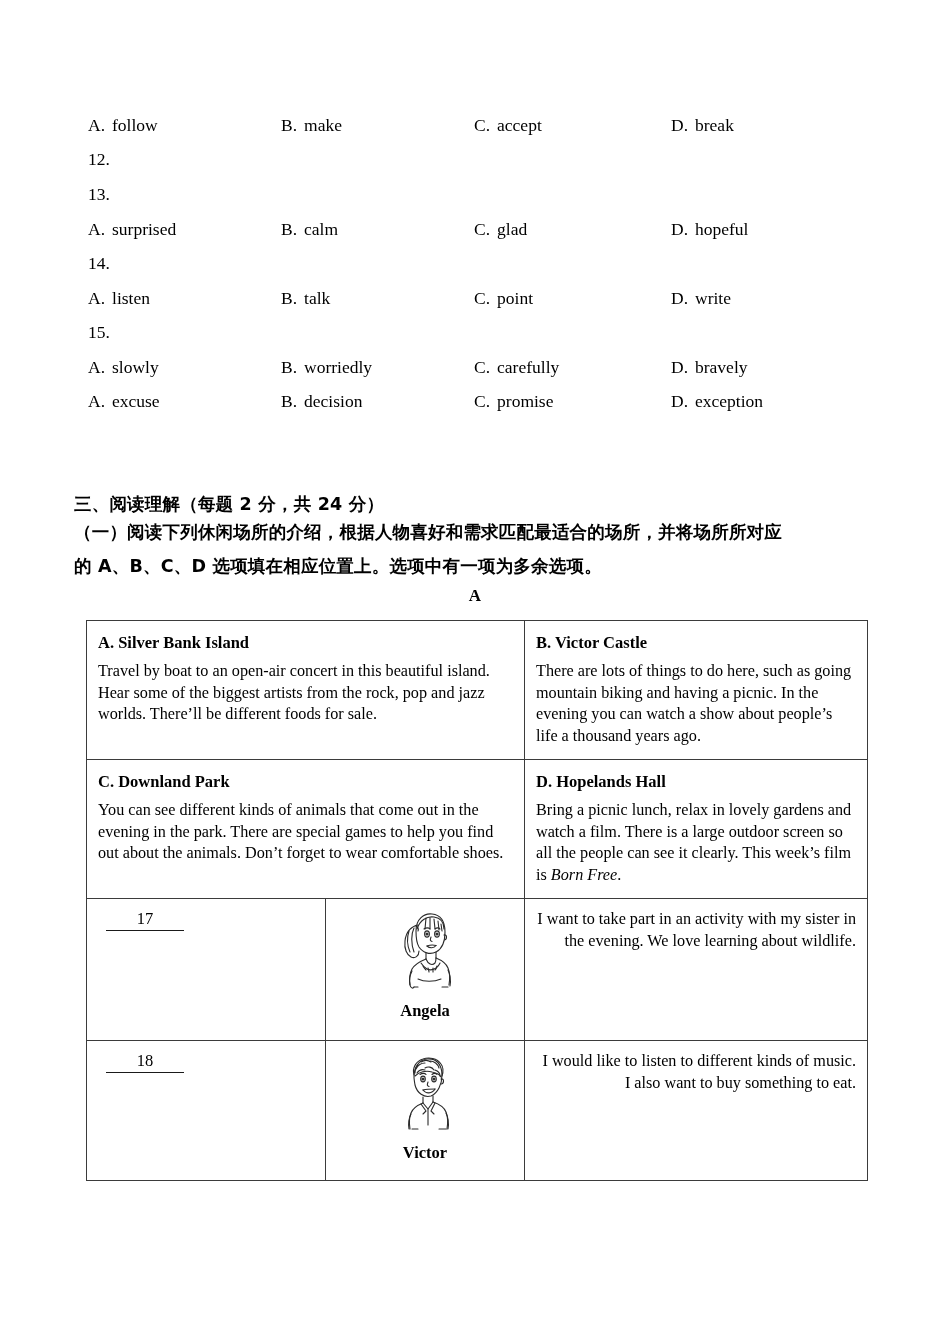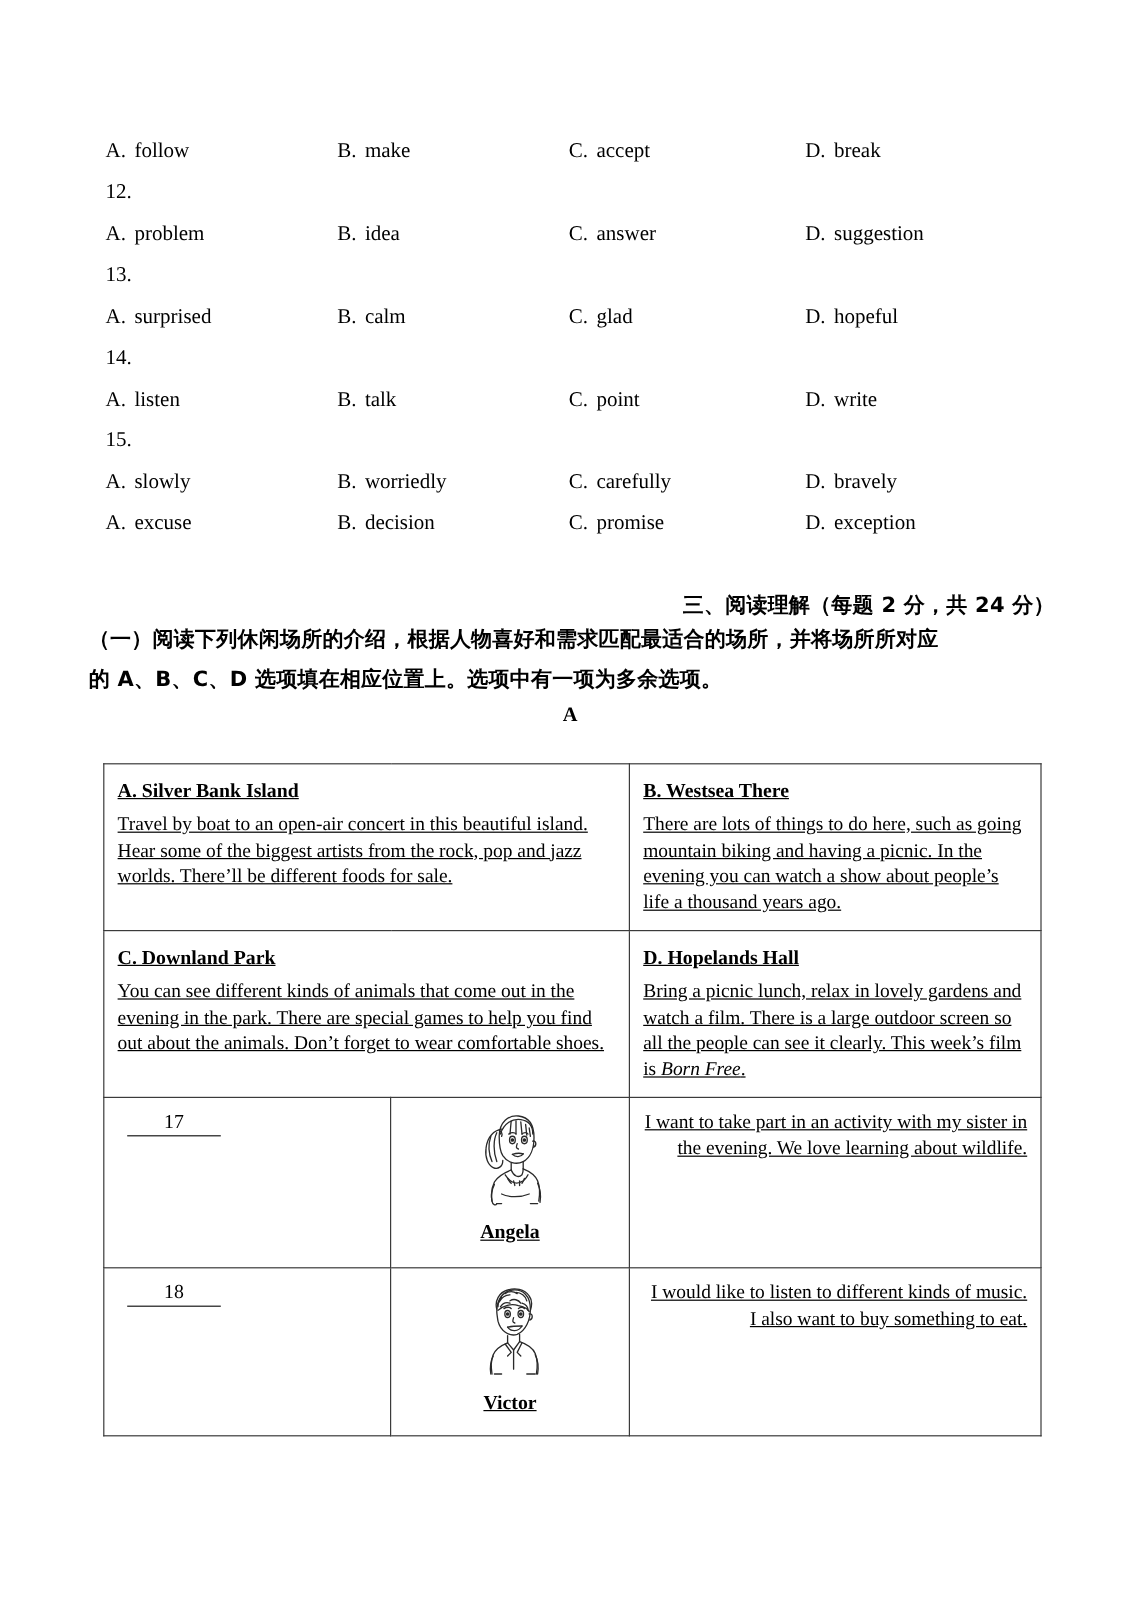--- a/index.html
+++ b/index.html
@@ -59,46 +59,45 @@
   
   .cn-head {
     position: absolute;
     left: 74px;
     width: 805px;
     font-family: "DejaVu Sans", "Liberation Sans", sans-serif;
     font-weight: bold;
     font-size: 17.5px;
     letter-spacing: 0.2px;
   }
-  #section-title { top: 492px; text-align: right; }
+  #section-title { top: 492px; }
   #section-instr-1 { top: 520px; }
   #section-instr-2 { top: 554px; }
 
   
   .table-letter {
     position: absolute;
     left: 0;
     top: 586px;
     width: 950px;
     text-align: center;
     font-weight: bold;
     font-size: 17px;
     font-family: "Liberation Serif", serif;
   }
   .table-letter span { position: relative; left: 0px; }
 
   
   .match-table {
     position: absolute;
     left: 86px;
-    top: 636px;
+    top: 620px;
     width: 781px;
     border-collapse: collapse;
     table-layout: fixed;
-    text-decoration: underline;
   }
   .match-table td {
     border: 1.3px solid #3b3b3b;
     vertical-align: top;
     padding: 10px 11px 12px 11px;
   }
   .opt-title {
     font-weight: bold;
     font-size: 16.5px;
     font-family: "Liberation Serif", serif;
@@ -154,26 +153,20 @@
   <div class="mc-block">
 
     <div class="mc-options">
       <span class="mc-opt a"><span class="lbl">A.</span><span>follow</span></span>
       <span class="mc-opt b"><span class="lbl">B.</span><span>make</span></span>
       <span class="mc-opt c"><span class="lbl">C.</span><span>accept</span></span>
       <span class="mc-opt d"><span class="lbl">D.</span><span>break</span></span>
     </div>
 
     <div class="mc-qnum">12.</div>
-    <div class="mc-options">
-      <span class="mc-opt a"><span class="lbl">A.</span><span>problem</span></span>
-      <span class="mc-opt b"><span class="lbl">B.</span><span>idea</span></span>
-      <span class="mc-opt c"><span class="lbl">C.</span><span>answer</span></span>
-      <span class="mc-opt d"><span class="lbl">D.</span><span>suggestion</span></span>
-    </div>
 
     <div class="mc-qnum">13.</div>
     <div class="mc-options">
       <span class="mc-opt a"><span class="lbl">A.</span><span>surprised</span></span>
       <span class="mc-opt b"><span class="lbl">B.</span><span>calm</span></span>
       <span class="mc-opt c"><span class="lbl">C.</span><span>glad</span></span>
       <span class="mc-opt d"><span class="lbl">D.</span><span>hopeful</span></span>
     </div>
 
     <div class="mc-qnum">14.</div>
@@ -214,21 +207,21 @@
       <col style="width:343px">
     </colgroup>
     <tbody>
 
       <tr>
         <td colspan="2" style="height:120px">
           <div class="opt-title">A. Silver Bank Island</div>
           <div class="opt-body">Travel by boat to an open-air concert in this beautiful island. Hear some of the biggest artists from the rock, pop and jazz worlds. There’ll be different foods for sale.</div>
         </td>
         <td>
-          <div class="opt-title">B. Westsea There</div>
+          <div class="opt-title">B. Victor Castle</div>
           <div class="opt-body">There are lots of things to do here, such as going mountain biking and having a picnic. In the evening you can watch a show about people’s life a thousand years ago.</div>
         </td>
       </tr>
 
       <tr>
         <td colspan="2" style="height:135px">
           <div class="opt-title">C. Downland Park</div>
           <div class="opt-body">You can see different kinds of animals that come out in the evening in the park. There are special games to help you find out about the animals. Don’t forget to wear comfortable shoes.</div>
         </td>
         <td>

